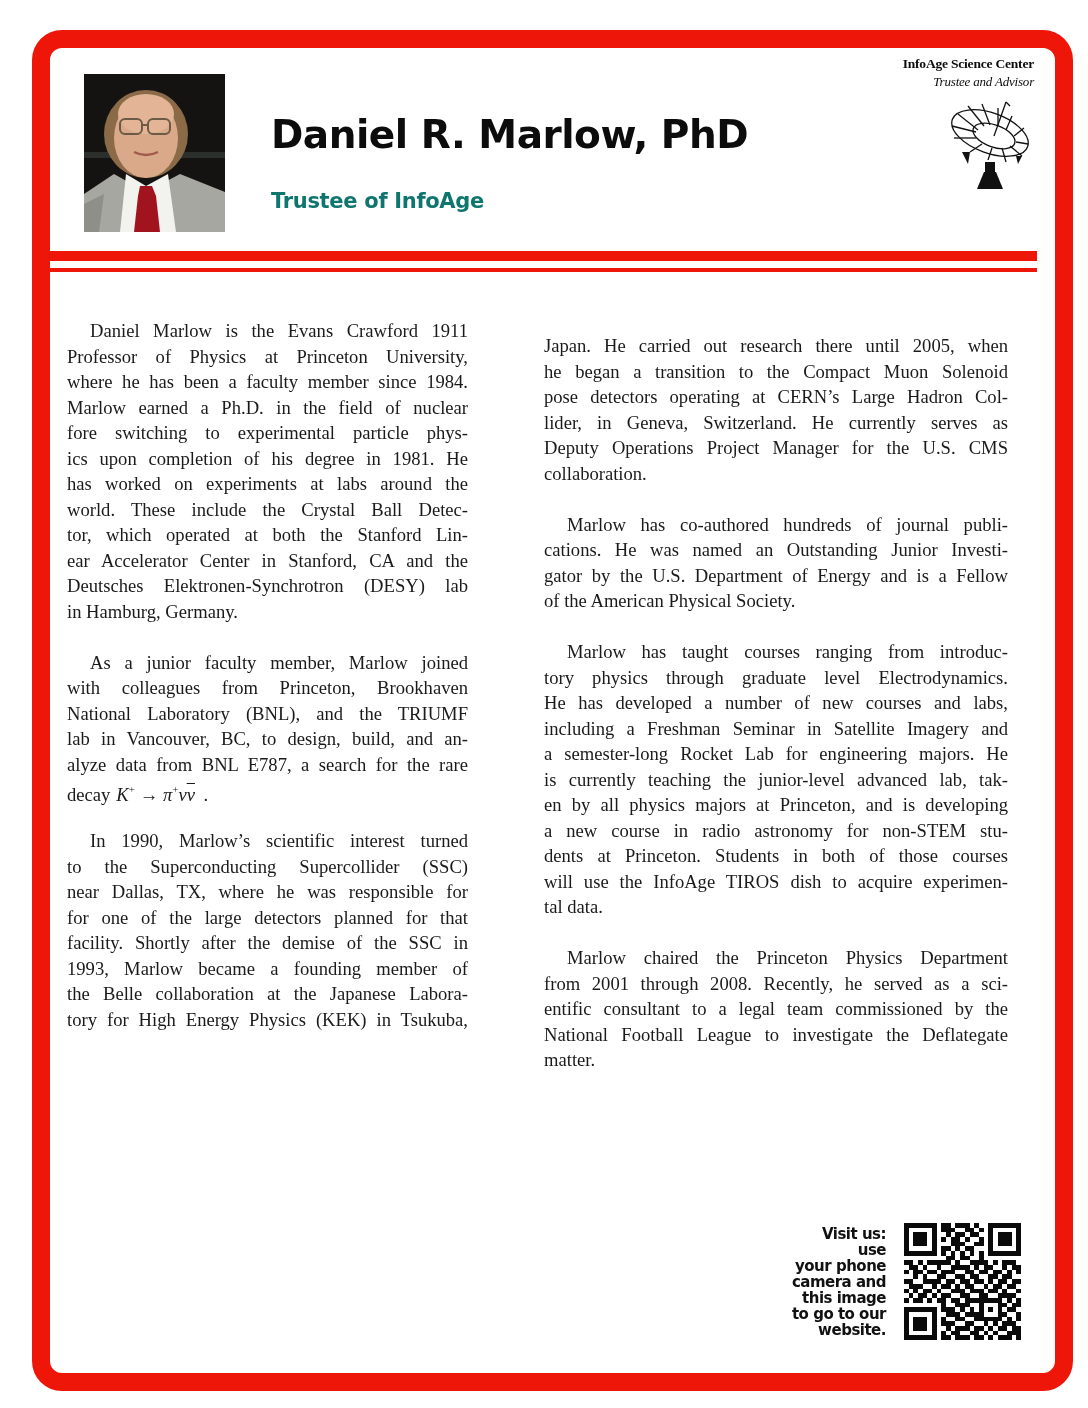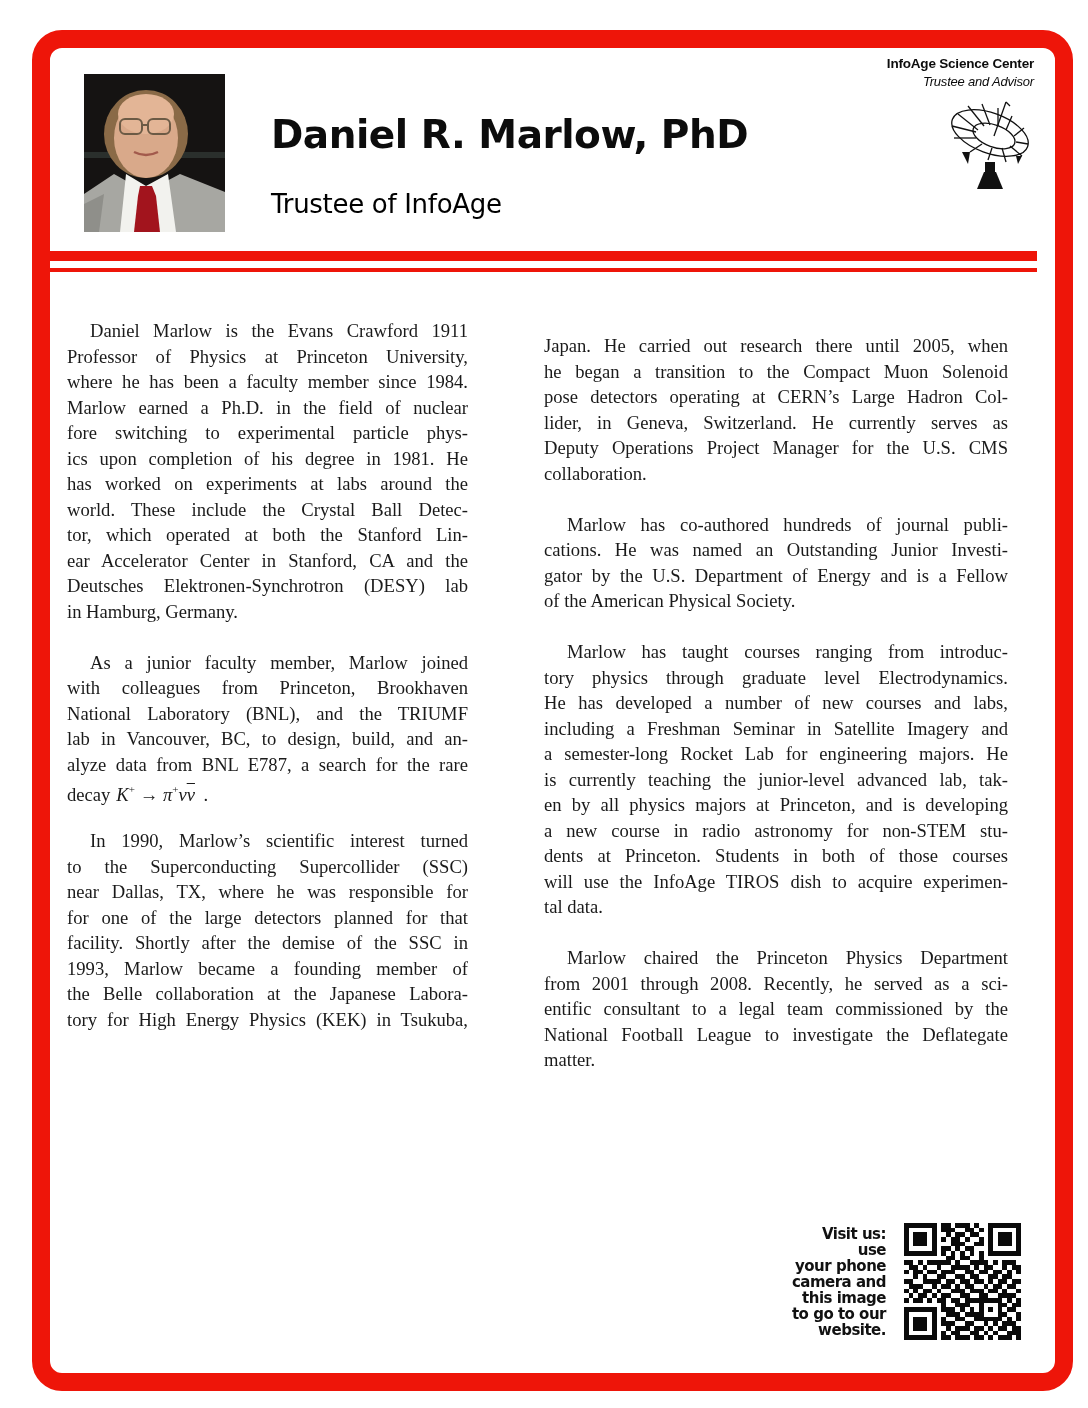--- a/index.html
+++ b/index.html
@@ -12,26 +12,26 @@
     position: absolute; left: 84px; top: 74px; width: 141px; height: 158px;
     background: #141414; overflow: hidden;
   }
   .name {
     position: absolute; left: 271px; top: 112px;
     font-family: "DejaVu Sans", sans-serif; font-weight: bold; font-size: 39px;
     color: #0c0c0c; letter-spacing: -0.5px; white-space: nowrap;
   }
   .role {
     position: absolute; left: 271px; top: 189px;
-    font-family: "DejaVu Sans", sans-serif; font-weight: normal; font-size: 26px;
-    color: #000000; letter-spacing: -0.3px; white-space: nowrap;
+    font-family: "DejaVu Sans", sans-serif; font-weight: bold; font-size: 21px;
+    color: #0f766e; letter-spacing: -0.3px; white-space: nowrap;
   }
   .org {
     position: absolute; right: 54px; top: 55px; text-align: right;
-    font-family: Liberation Sans, sans-serif; font-size: 13.5px; color: #0c0c0c;
+    font-family: Liberation Serif, serif; font-size: 13.5px; color: #0c0c0c;
     line-height: 18px;
   }
   .org .org-name { font-weight: bold; letter-spacing: -0.2px; }
   .org .org-sub { font-style: italic; font-size: 13px; letter-spacing: -0.2px; }
   .dish { position: absolute; left: 948px; top: 100px; width: 84px; height: 90px; }
   .bar-thick { position: absolute; left: 50px; top: 251px; width: 987px; height: 10px; background: #ee1509; }
   .bar-thin  { position: absolute; left: 50px; top: 268px; width: 987px; height: 4px; background: #ee1509; }
   .col {
     position: absolute; font-family: "Liberation Serif", "DejaVu Serif", serif;
     font-size: 18.6px; color: #1a1a1a;

